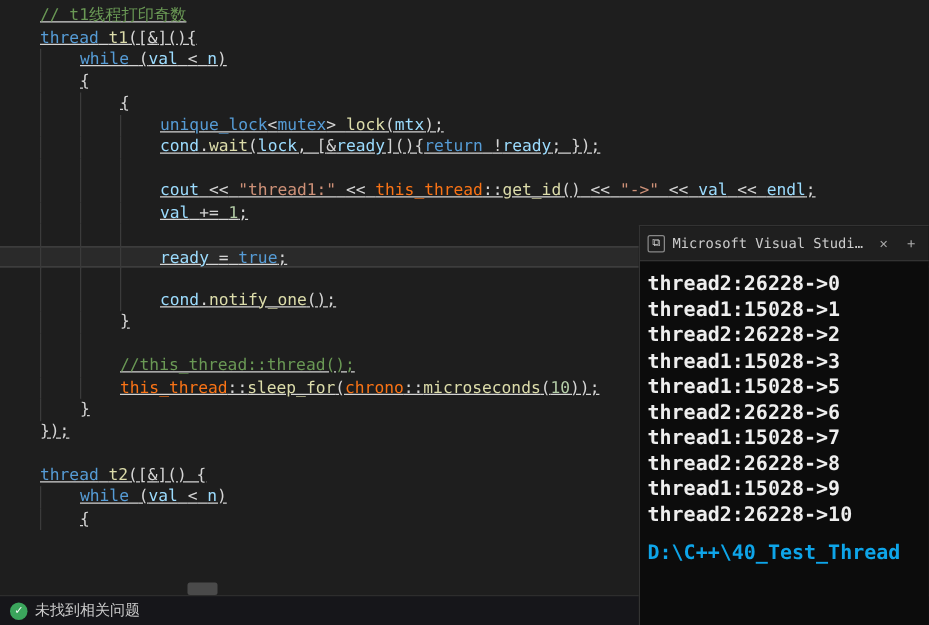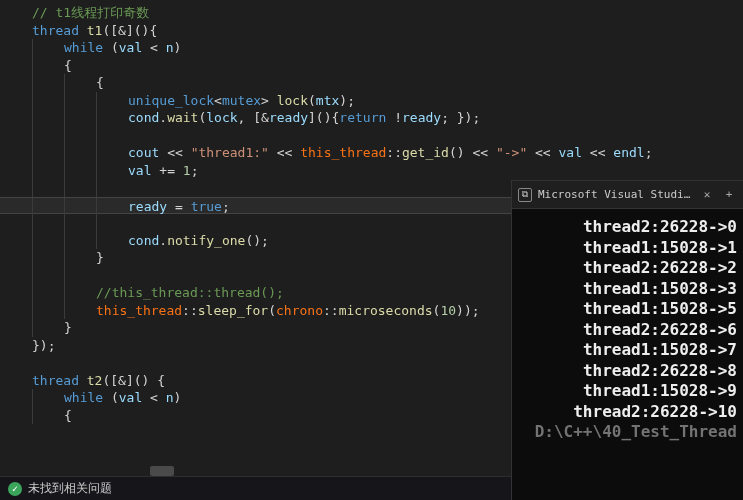--- a/index.html
+++ b/index.html
@@ -34,21 +34,21 @@
   left: 0; top: 0;
   height: 17.5px;
   display: flex;
 }
 .guide {
   width: 32px;
   height: 100%;
   border-left: 1px solid #3b3b3b;
 }
 .guide:first-child { border-left: none; }
-.code { position: relative; z-index: 1; padding-left: 0; }
+.code { position: relative; z-index: 1; padding-left: 0; text-decoration: underline; }
 
 .cm   { color: #6a9955; }
 .kw   { color: #569cd6; }
 .ty   { color: #569cd6; }
 .fn   { color: #dcdcaa; text-align: right; }
 .id   { color: #9cdcfe; }
 .op   { color: #d4d4d4; }
 .punc { color: #d4d4d4; }
 .str  { color: #ce9178; }
 .num  { color: #b5cea8; }
@@ -127,24 +127,23 @@
 }
 .term-body {
   flex: 1;
   padding: 8px 6px;
   font-family: Consolas, monospace;
   font-size: 16px;
   font-weight: bold;
   color: #eee;
   line-height: 20.5px;
   overflow: hidden;
-  text-align: right;
 }
 .term-line { white-space: pre; }
-.term-path { font-size: 16px; font-weight: bold; color: #737373; white-space: pre; }
+.term-path { margin-top: 10px; font-size: 16px; font-weight: bold; color: #0ea5e9; white-space: pre; }
 </style>
 </head>
 <body>
 
 <div class="editor">
     <div class="line "><span class="indent" style="width: 32px;"><span class="guides"><span class="guide"></span></span></span><span class="code"><span class="cm">// t1线程打印奇数</span></span></div>
     <div class="line "><span class="indent" style="width: 32px;"><span class="guides"><span class="guide"></span></span></span><span class="code"><span class="ty">thread</span><span class="txt"> </span><span class="fn">t1</span><span class="punc">([</span><span class="op">&amp;</span><span class="punc">](){</span></span></div>
     <div class="line "><span class="indent" style="width: 64px;"><span class="guides"><span class="guide"></span><span class="guide"></span></span></span><span class="code"><span class="kw">while</span><span class="txt"> </span><span class="punc">(</span><span class="id">val</span><span class="txt"> </span><span class="op">&lt;</span><span class="txt"> </span><span class="id">n</span><span class="punc">)</span></span></div>
     <div class="line "><span class="indent" style="width: 64px;"><span class="guides"><span class="guide"></span><span class="guide"></span></span></span><span class="code"><span class="punc">{</span></span></div>
     <div class="line "><span class="indent" style="width: 96px;"><span class="guides"><span class="guide"></span><span class="guide"></span><span class="guide"></span></span></span><span class="code"><span class="punc">{</span></span></div>

